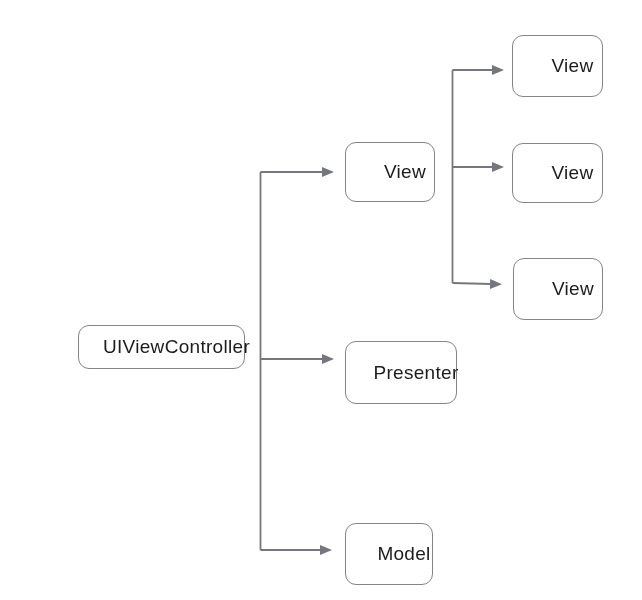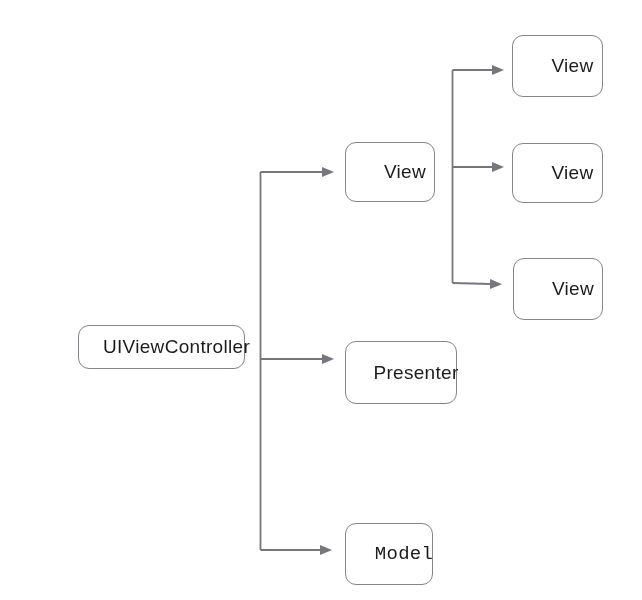--- a/index.html
+++ b/index.html
@@ -37,21 +37,21 @@
     color: #1c1c1c;
     font-size: 19px;
     font-weight: 400;
     letter-spacing: 0.3px;
     white-space: nowrap;
   }
   
   .n-uivc      { left: 78px;  top: 325px; width: 167px; height: 44px; }
   .n-view-main { left: 345px; top: 142px; width: 90px;  height: 60px; }
   .n-presenter { left: 345px; top: 329px; width: 112px; height: 63px; margin-top: 12px; }
-  .n-model     { left: 345px; top: 523px; width: 88px;  height: 62px; font-family: Liberation Mono, monospace; }
+  .n-model     { left: 345px; top: 523px; width: 88px;  height: 62px; }
   .n-view-1    { left: 512px; top: 35px;  width: 91px;  height: 62px; }
   .n-view-2    { left: 512px; top: 143px; width: 91px;  height: 60px; }
   .n-view-3    { left: 513px; top: 258px; width: 90px;  height: 62px; }
 </style>
 </head>
 <body>
 
 <div class="canvas">
 
   <svg class="edges-svg" viewBox="0 0 642 600" xmlns="http://www.w3.org/2000/svg">

